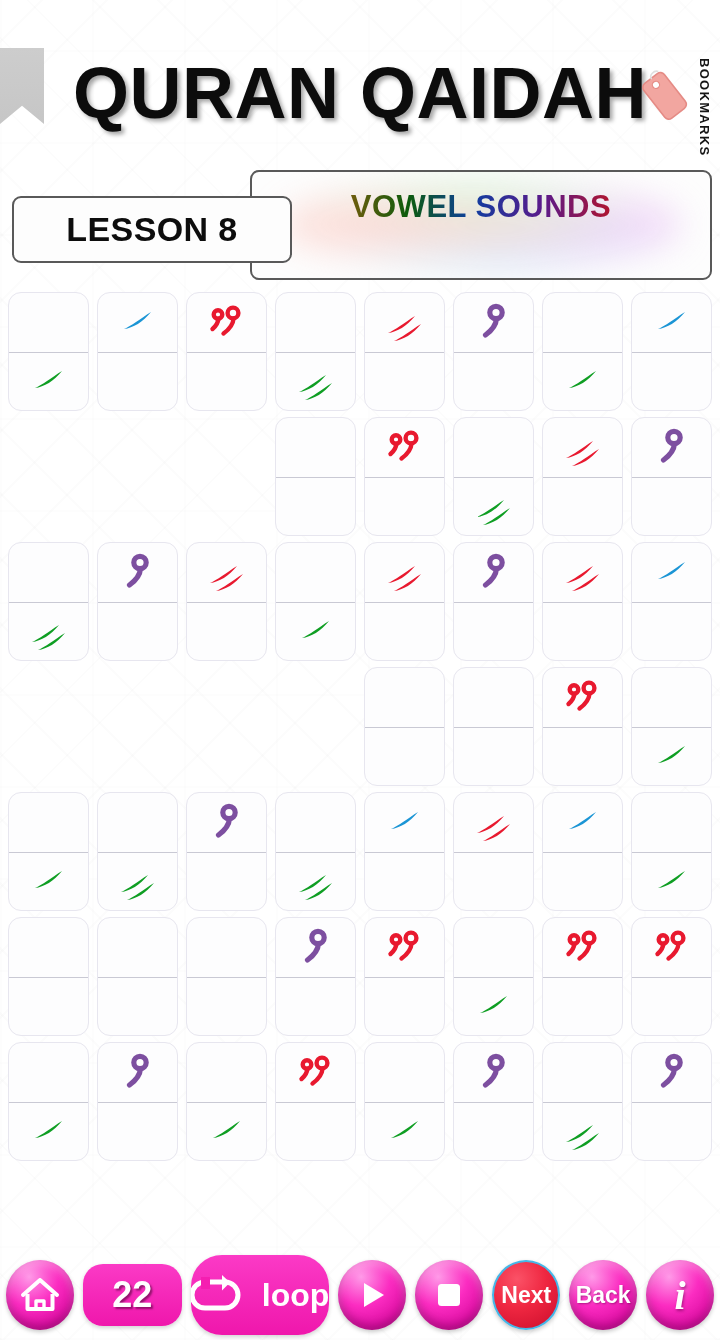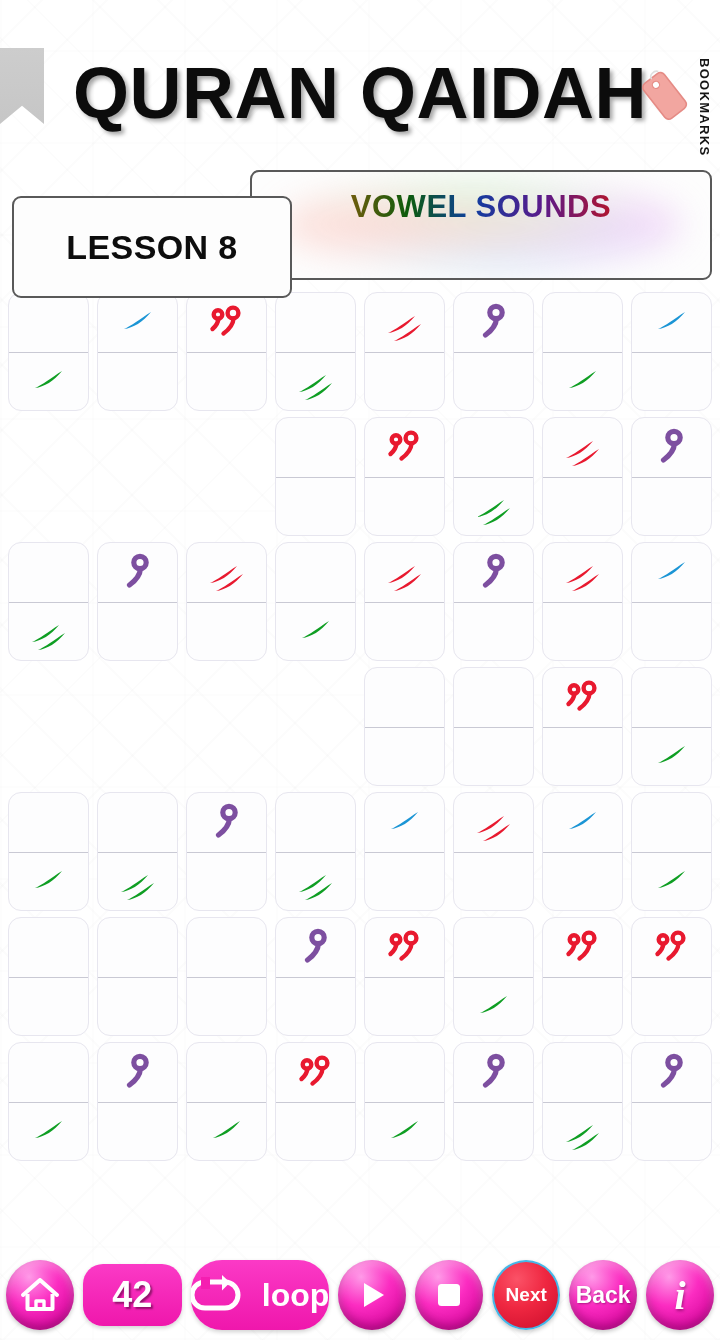--- a/index.html
+++ b/index.html
@@ -88,21 +88,21 @@
   #topic-line-2 { margin-top:12px; }
   .rb { background-clip:text; -webkit-background-clip:text; color:transparent; }
   #topic-line-1 .rb {
     background-image:linear-gradient(90deg,#6e5c0c 0%,#0c5b0c 22%,#0e3fa0 46%,#5b1a8a 74%,#b0152f 100%);
   }
   #topic-line-2 .rb {
     background-image:linear-gradient(90deg,#7a5c0f 0%,#0f6b12 26%,#1060a8 52%,#25227f 78%,#3b0b6e 100%);
   }
   #lesson-card {
     position:absolute; left:12px; top:26px;
-    width:280px; height:102px;
+    width:280px; height:67px;
     border:2px solid #595959; border-radius:9px;
     background:#fdfdfd;
     display:flex; align-items:center; justify-content:center;
     z-index:3;
   }
   #lesson-label {
     font-size:34px; font-weight:700; color:#0d0d0d; letter-spacing:.4px;
   }
 
   
@@ -159,35 +159,35 @@
   #counter-button {
     width:102px; height:62px; border-radius:20px;
     background:linear-gradient(180deg,#fb3ac6,#ef17ac);
     box-shadow:0 2px 4px rgba(0,0,0,.18);
   }
   #counter-value {
     font-size:36px; font-weight:700; color:#ffffff;
     text-shadow:2px 2px 2px rgba(70,0,50,.55);
   }
   #loop-button {
-    width:140px; height:70px; border-radius:31px;
+    width:140px; height:80px; border-radius:31px;
     background:linear-gradient(180deg,#fb3ac6,#ef17ac);
     box-shadow:0 2px 4px rgba(0,0,0,.18);
     gap:19px;
   }
   #loop-label {
     font-size:32px; font-weight:700; color:#ffffff;
   }
   #next-button {
     width:70px; height:70px; border-radius:50%;
     background:radial-gradient(circle at 36% 26%, #fb5267 0%, #ef2741 45%, #d91734 78%, #bb0f2a 100%);
     border:2.5px solid #45b7e8;
     box-shadow:0 2px 4px rgba(0,0,0,.22);
   }
-  #next-label { font-size:19px; font-weight:700; color:#ffffff; }
+  #next-label { font-size:23px; font-weight:700; color:#ffffff; }
   #back-label  { font-size:23px; font-weight:700; color:#ffffff; text-shadow:1px 1px 2px rgba(110,0,80,.5); }
   #info-glyph {
     font-size:40px; font-weight:700; font-style:italic; color:#ffffff;
     font-family:"Liberation Serif", serif;
     text-shadow:1px 2px 3px rgba(110,0,80,.55);
   }
 </style>
 </head>
 <body>
 
@@ -768,21 +768,21 @@
 
   <button class="tb-btn circ" id="home-button">
     <svg width="42" height="42" viewBox="0 0 42 42">
       <path d="M21 6 L4 21 M21 6 L38 21" fill="none" stroke="#fff" stroke-width="4" stroke-linecap="round"></path>
       <path d="M8.5 20 v15 h25 v-15" fill="none" stroke="#fff" stroke-width="4" stroke-linejoin="round"></path>
       <path d="M17 35 v-8 h8 v8" fill="none" stroke="#fff" stroke-width="3.4" stroke-linejoin="round"></path>
     </svg>
   </button>
 
   <button class="tb-btn" id="counter-button">
-    <span id="counter-value">42</span>
+    <span id="counter-value">22</span>
   </button>
 
   <button class="tb-btn" id="loop-button">
     <svg width="52" height="44" viewBox="0 0 52 44">
       <path d="M14 9 H34 a9 9 0 0 1 0 26 H14 a9 9 0 0 1 0 -26 Z" fill="none" stroke="#fff" stroke-width="5" stroke-linejoin="round"></path>
       <path d="M31 2 L39 9.5 L31 17.5 Z" fill="#fff"></path>
       <rect x="10" y="4" width="9" height="12" fill="#f51eb1"></rect>
     </svg>
     <span id="loop-label">loop</span>
   </button>

